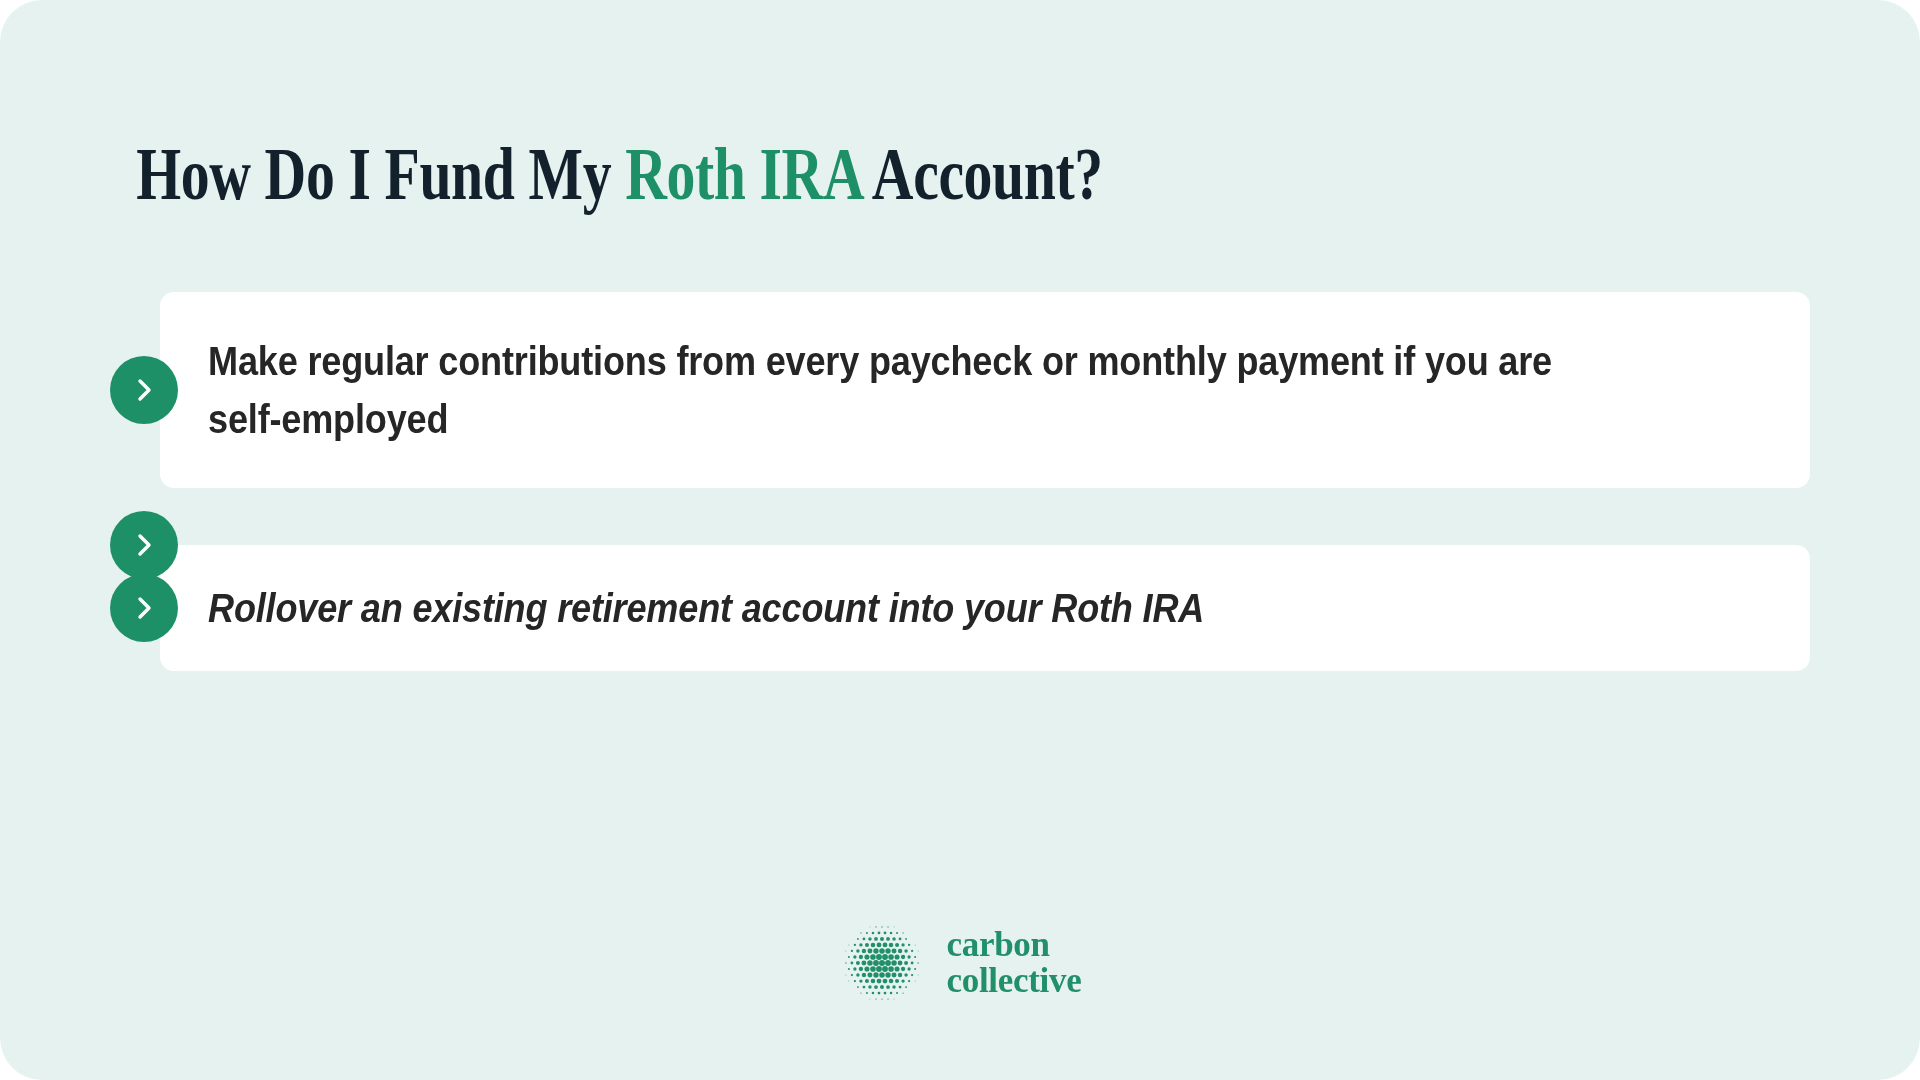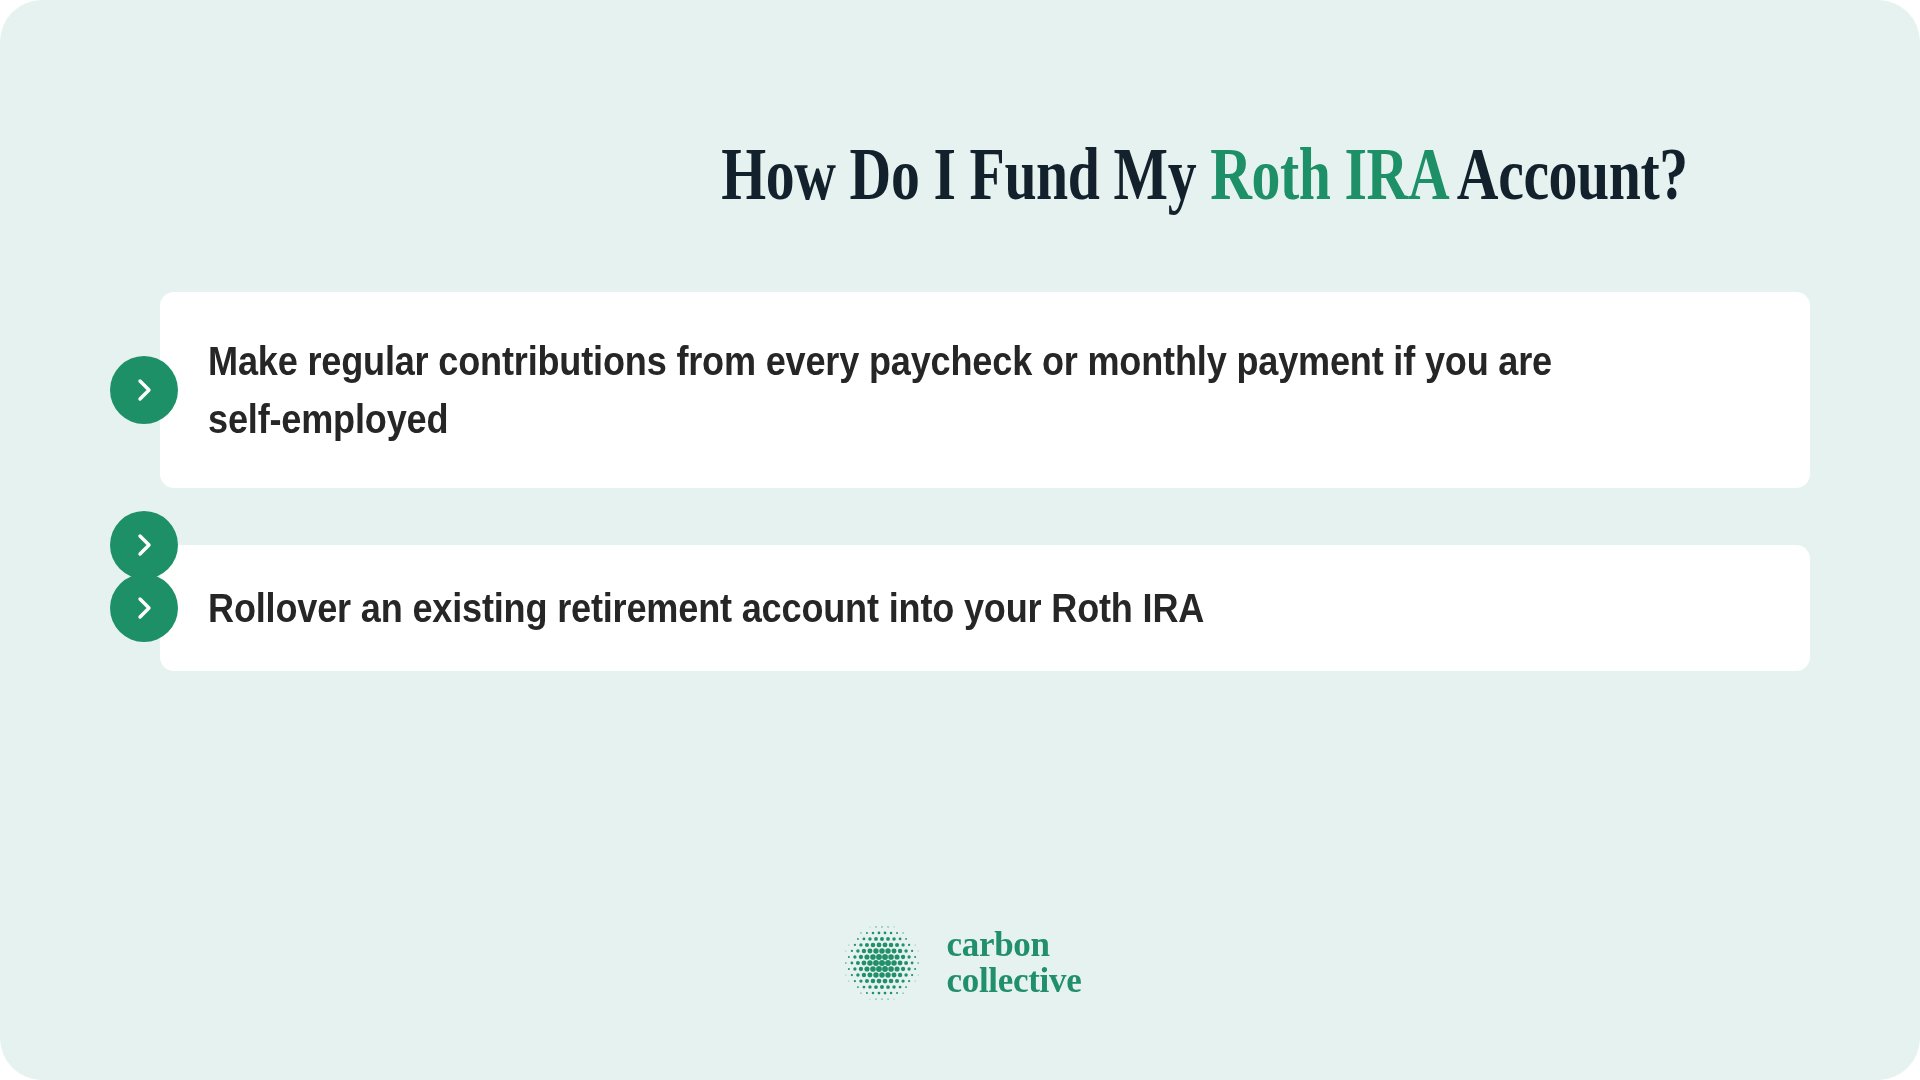--- a/index.html
+++ b/index.html
@@ -23,21 +23,21 @@
     font-family: "Liberation Sans", sans-serif;
     overflow: hidden;
   }
 
   
   .title-wrap {
     position: absolute;
     top: 86px;
     left: 0;
     width: 1824px;
-    text-align: right;
+    text-align: left;
   }
 
   .title {
     display: inline-block;
     font-family: "Liberation Serif", "DejaVu Serif", serif;
     font-weight: bold;
     font-size: 74px;
     line-height: 1.05;
     letter-spacing: -0.5px;
     color: #12212b;
@@ -54,21 +54,21 @@
     top: 292px;
     left: 0;
     width: 1524px;
   }
 
   .card-row {
     position: relative;
     width: 1920px;
     margin-bottom: 57px;
   }
-  .card-row:last-child { margin-bottom: 0; }
+  .card-row:last-child { margin-bottom: 0; font-style: italic; }
 
   .card {
     position: relative;
     margin-left: 160px;
     margin-right: 110px;
     background: #ffffff;
     border-radius: 14px;
     min-height: 126px;
     display: flex;
     align-items: center;

